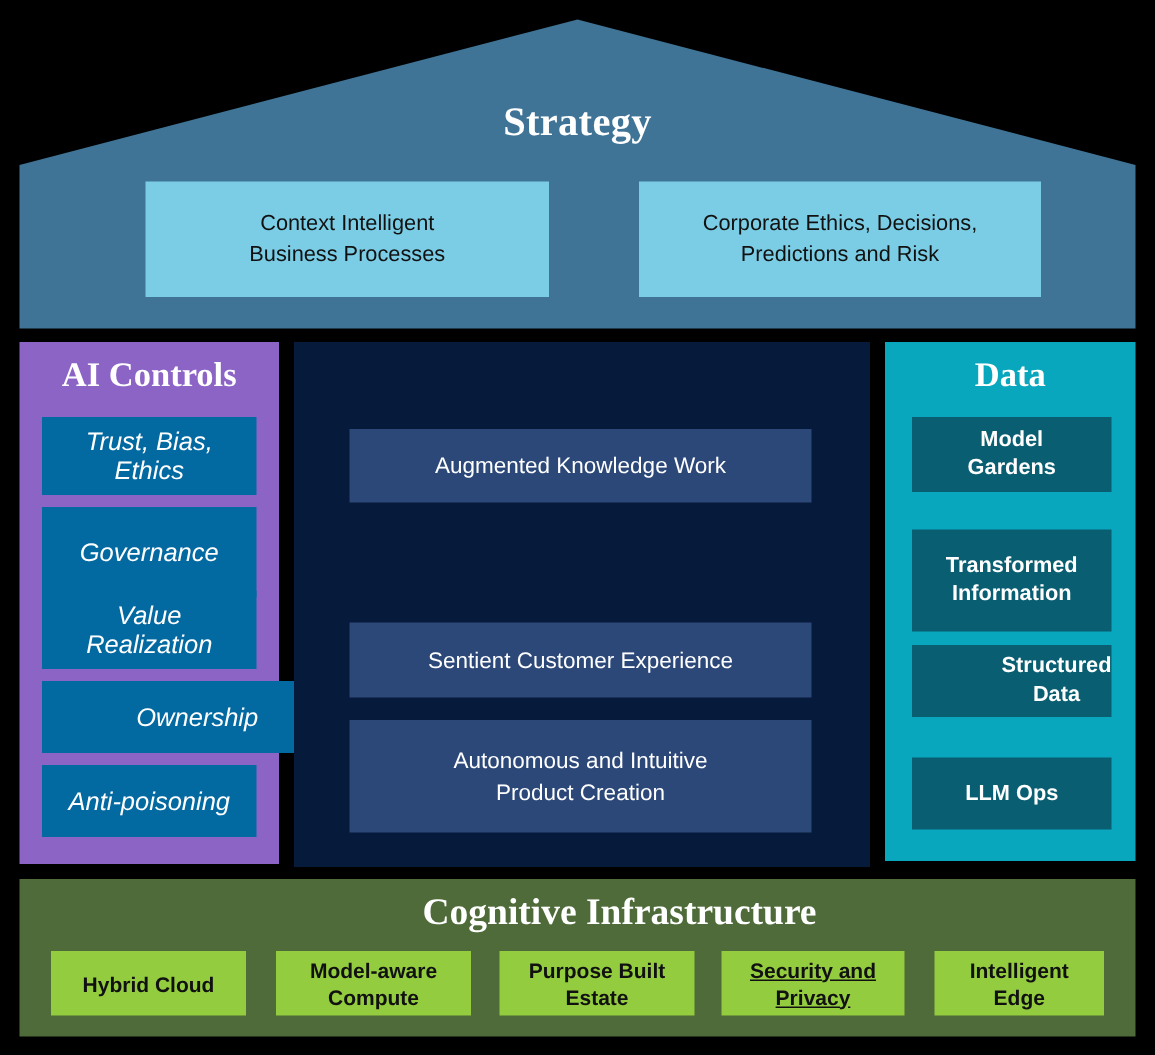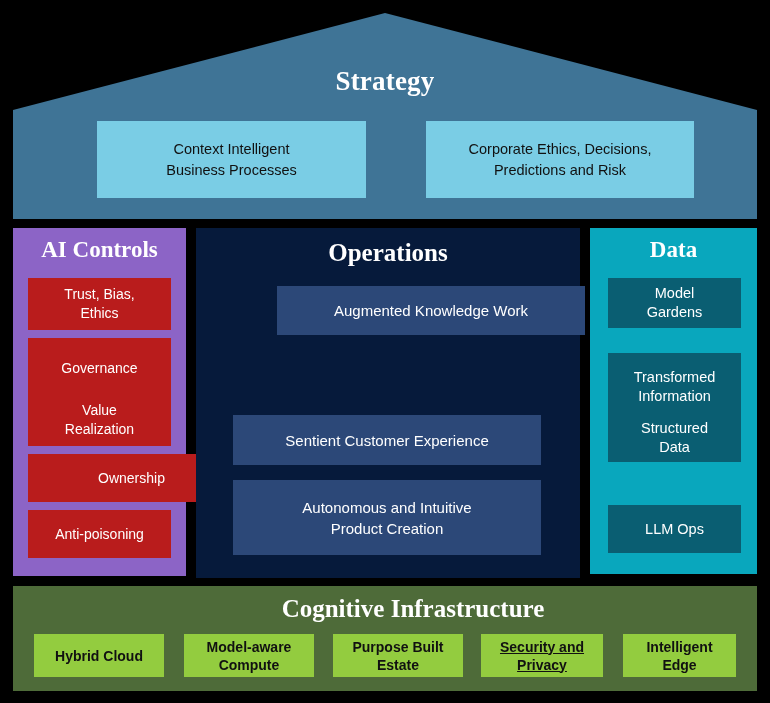--- a/index.html
+++ b/index.html
@@ -44,38 +44,38 @@
   .cell{
     position:absolute;
     display:flex;align-items:center;justify-content:center;
     text-align:center;color:#ffffff;
   }
 
   
   #col-ai{left:13px;width:173px;height:348px;background:#8C64C6;}
   #col-ai .col-title{top:9px;font-size:23px;}
   #col-ai .cell{
-    left:15px;width:143px;background:#b91c1c;
-    font-size:14px;line-height:19px;
+    left:15px;width:143px;background:#0369a1;
+    font-size:17px;line-height:19px;font-style:italic;
   }
 
   
   #col-ops{left:196px;width:384px;height:350px;background:#061A3B;}
   #col-ops .col-title{top:11px;font-size:25px;}
   #col-ops .cell{
     left:37px;width:308px;background:#2C4878;
     font-size:15px;line-height:21px;
   }
 
   
   #col-data{left:590px;width:167px;height:346px;background:#09A7BD;}
   #col-data .col-title{top:9px;font-size:23px;}
   #col-data .cell{
     left:18px;width:133px;background:#0A5E72;
-    font-size:14.5px;line-height:19px;font-weight:400;
+    font-size:14.5px;line-height:19px;font-weight:700;
   }
 
   
   .infra{
     position:absolute;left:13px;top:586px;width:744px;height:105px;
     background:#4E6B39;
   }
   .infra-title{
     position:absolute;left:0;top:9px;width:100%;text-align:center;
     color:#ffffff;font-family:"Liberation Serif", serif;
@@ -123,41 +123,40 @@
       </div>
       <div class="cell" style="top:226px;height:48px;padding-left:32px;">
         <span>Ownership</span>
       </div>
       <div class="cell" style="top:282px;height:48px;">
         <span>Anti-poisoning</span>
       </div>
     </div>
 
     <div class="col" id="col-ops">
-      <div class="col-title">Operations</div>
-      <div class="cell" style="top:58px;height:49px;margin-left:44px;">
+      <div class="cell" style="top:58px;height:49px;">
         <span>Augmented Knowledge Work</span>
       </div>
       <div class="cell" style="top:187px;height:50px;">
         <span>Sentient Customer Experience</span>
       </div>
       <div class="cell" style="top:252px;height:75px;">
         <span>Autonomous and Intuitive<br>Product Creation</span>
       </div>
     </div>
 
     <div class="col" id="col-data">
       <div class="col-title">Data</div>
       <div class="cell" style="top:50px;height:50px;">
         <span>Model<br>Gardens</span>
       </div>
       <div class="cell" style="top:125px;height:68px;">
         <span>Transformed<br>Information</span>
       </div>
-      <div class="cell" style="top:186px;height:48px;">
+      <div class="cell" style="top:202px;height:48px;justify-content:flex-end;">
         <span>Structured<br>Data</span>
       </div>
       <div class="cell" style="top:277px;height:48px;">
         <span>LLM Ops</span>
       </div>
     </div>
 
   </div>
 
   <div class="infra">

